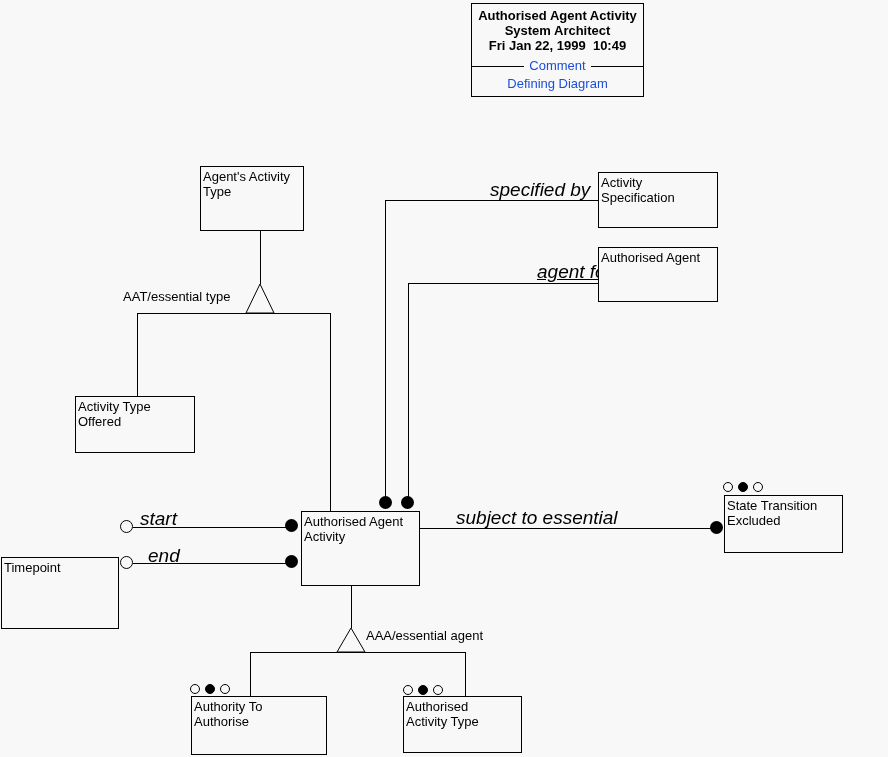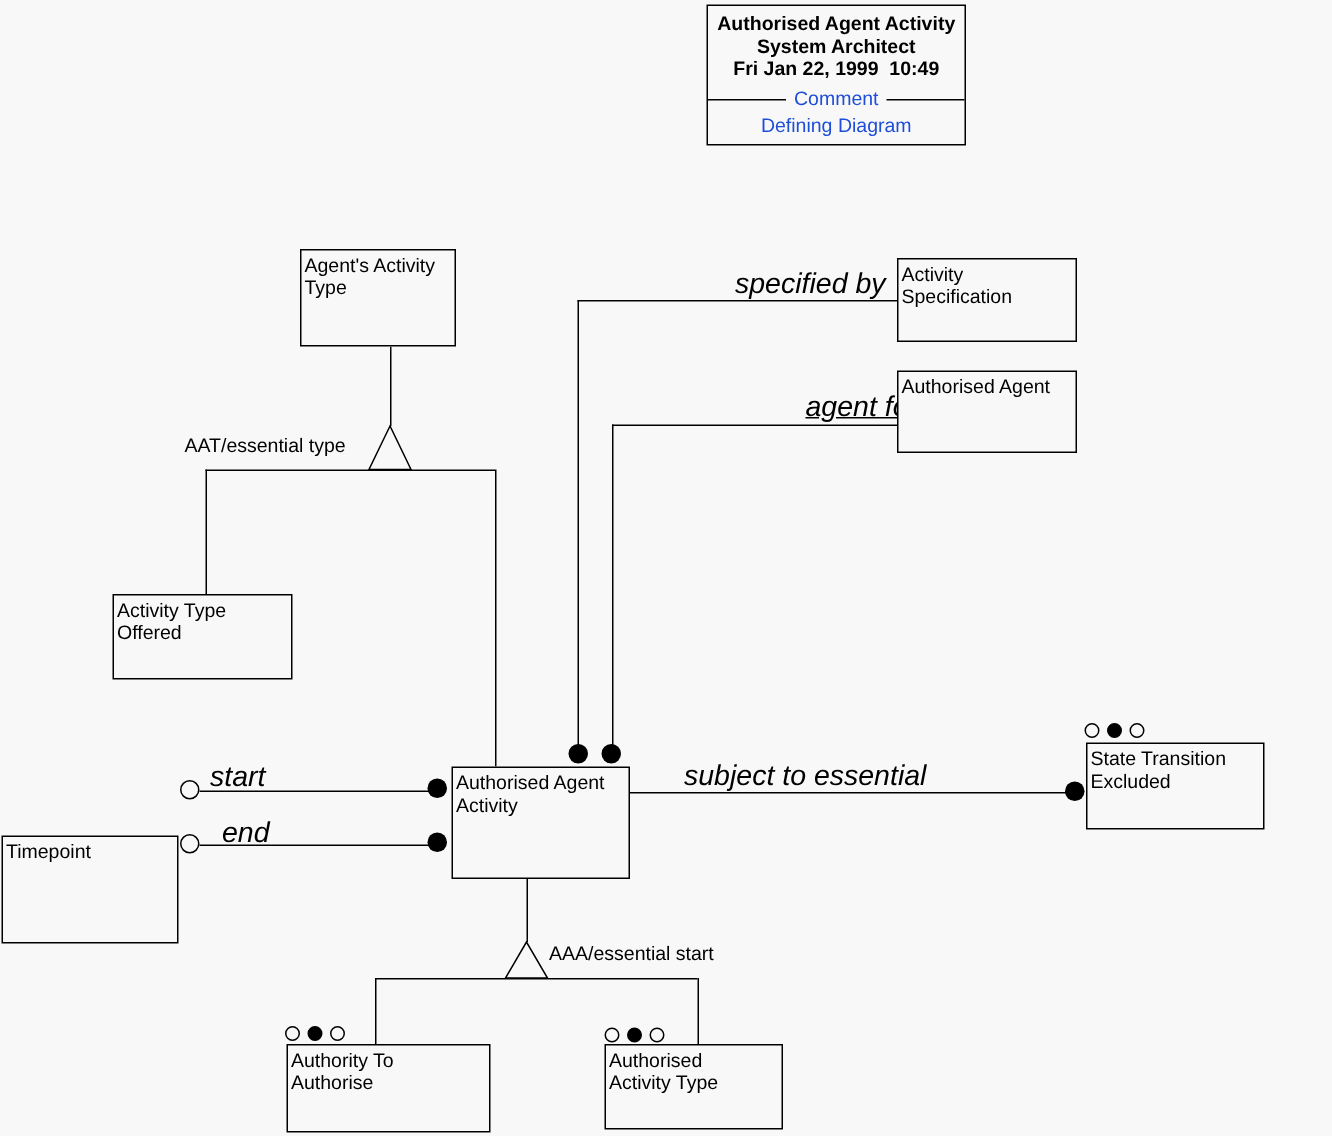--- a/index.html
+++ b/index.html
@@ -106,21 +106,21 @@
 <div class="scircle" style="left:403px;top:685px;"></div>
 <div class="scircle filled" style="left:418px;top:685px;"></div>
 <div class="scircle" style="left:433px;top:685px;"></div>
 
 <div class="rel-label" style="left:490px;top:179px;">specified by</div>
 <div class="rel-label" style="left:537px;top:261px;text-decoration:underline;">agent for</div>
 <div class="rel-label" style="left:140px;top:508px;">start</div>
 <div class="rel-label" style="left:148px;top:545px;">end</div>
 <div class="rel-label" style="left:456px;top:507px;">subject to essential</div>
 <div class="sup-label" style="left:123px;top:289px;">AAT/essential type</div>
-<div class="sup-label" style="left:366px;top:628px;">AAA/essential start</div>
+<div class="sup-label" style="left:366px;top:628px;">AAA/essential agent</div>
 
 <div class="entity" style="left:200px;top:166px;width:104px;height:65px;">Agent's Activity
 Type</div>
 <div class="entity" style="left:598px;top:172px;width:120px;height:56px;">Activity
 Specification</div>
 <div class="entity" style="left:598px;top:247px;width:120px;height:55px;">Authorised Agent</div>
 <div class="entity" style="left:75px;top:396px;width:120px;height:57px;">Activity Type
 Offered</div>
 <div class="entity" style="left:1px;top:513px;width:118px;height:72px;margin-top:44px;">Timepoint</div>
 <div class="entity" style="left:301px;top:511px;width:119px;height:75px;">Authorised Agent

